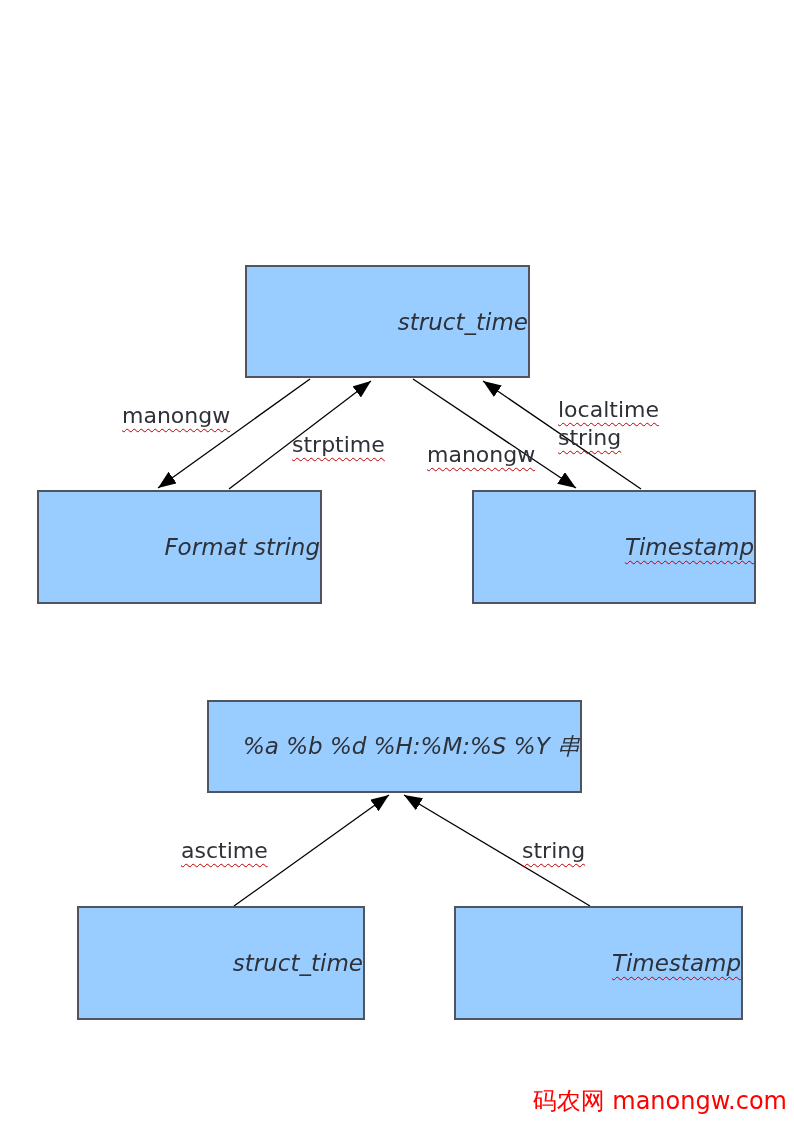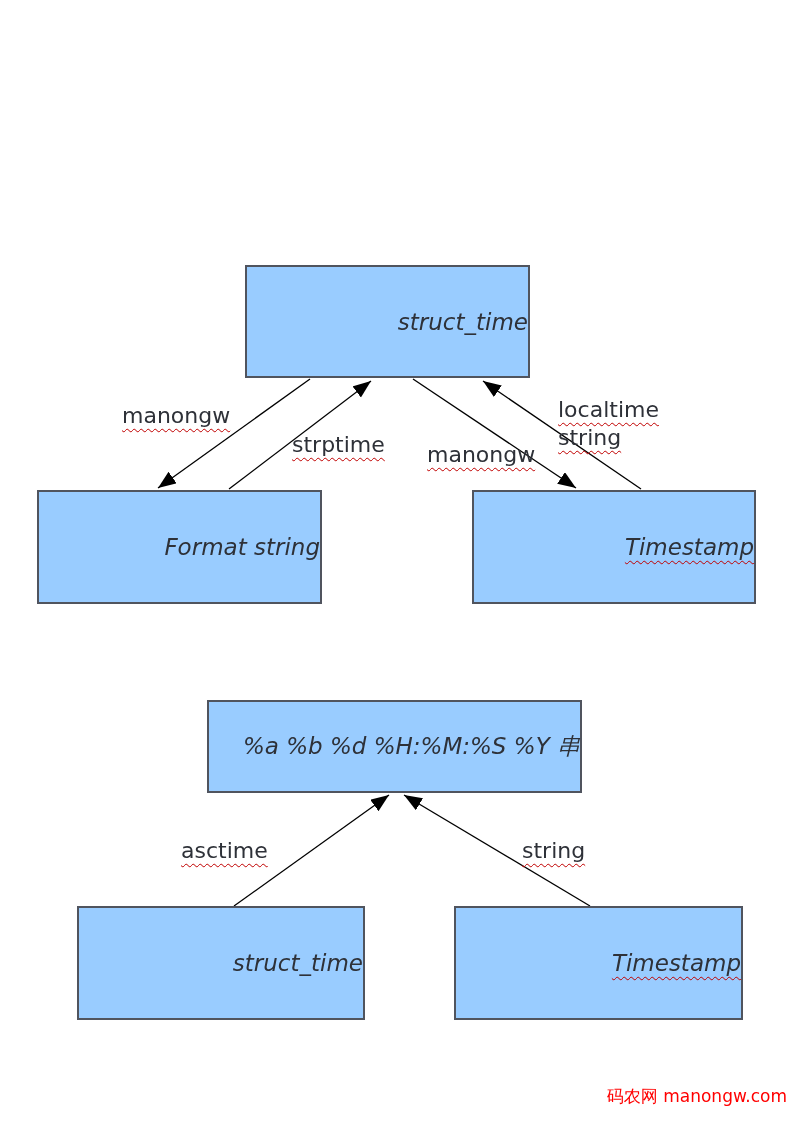--- a/index.html
+++ b/index.html
@@ -37,21 +37,21 @@
     text-decoration-thickness: 1px;
     text-underline-offset: 5px;
   }
   svg.edges { position: absolute; left: 0; top: 0; }
   svg.edges line { stroke: var(--arrow, #000); stroke-width: 1.3; }
   #ah polygon { fill: var(--arrow, #000); }
   .watermark {
     position: absolute;
     top: 1085px; right: 7px;
     color: var(--watermark, #ff0000);
-    font-size: 17px;
+    font-size: 24px;
     white-space: nowrap;
   }
   
   #node-top-struct   { left: 245px; top: 265px; width: 285px; height: 113px; }
   #node-top-format   { left: 37px;  top: 490px; width: 285px; height: 114px; }
   #node-top-ts       { left: 472px; top: 490px; width: 284px; height: 114px; }
   #node-bot-pattern  { left: 207px; top: 700px; width: 375px; height: 93px; }
   #node-bot-struct   { left: 77px;  top: 906px; width: 288px; height: 114px; }
   #node-bot-ts       { left: 454px; top: 906px; width: 289px; height: 114px; }
   

